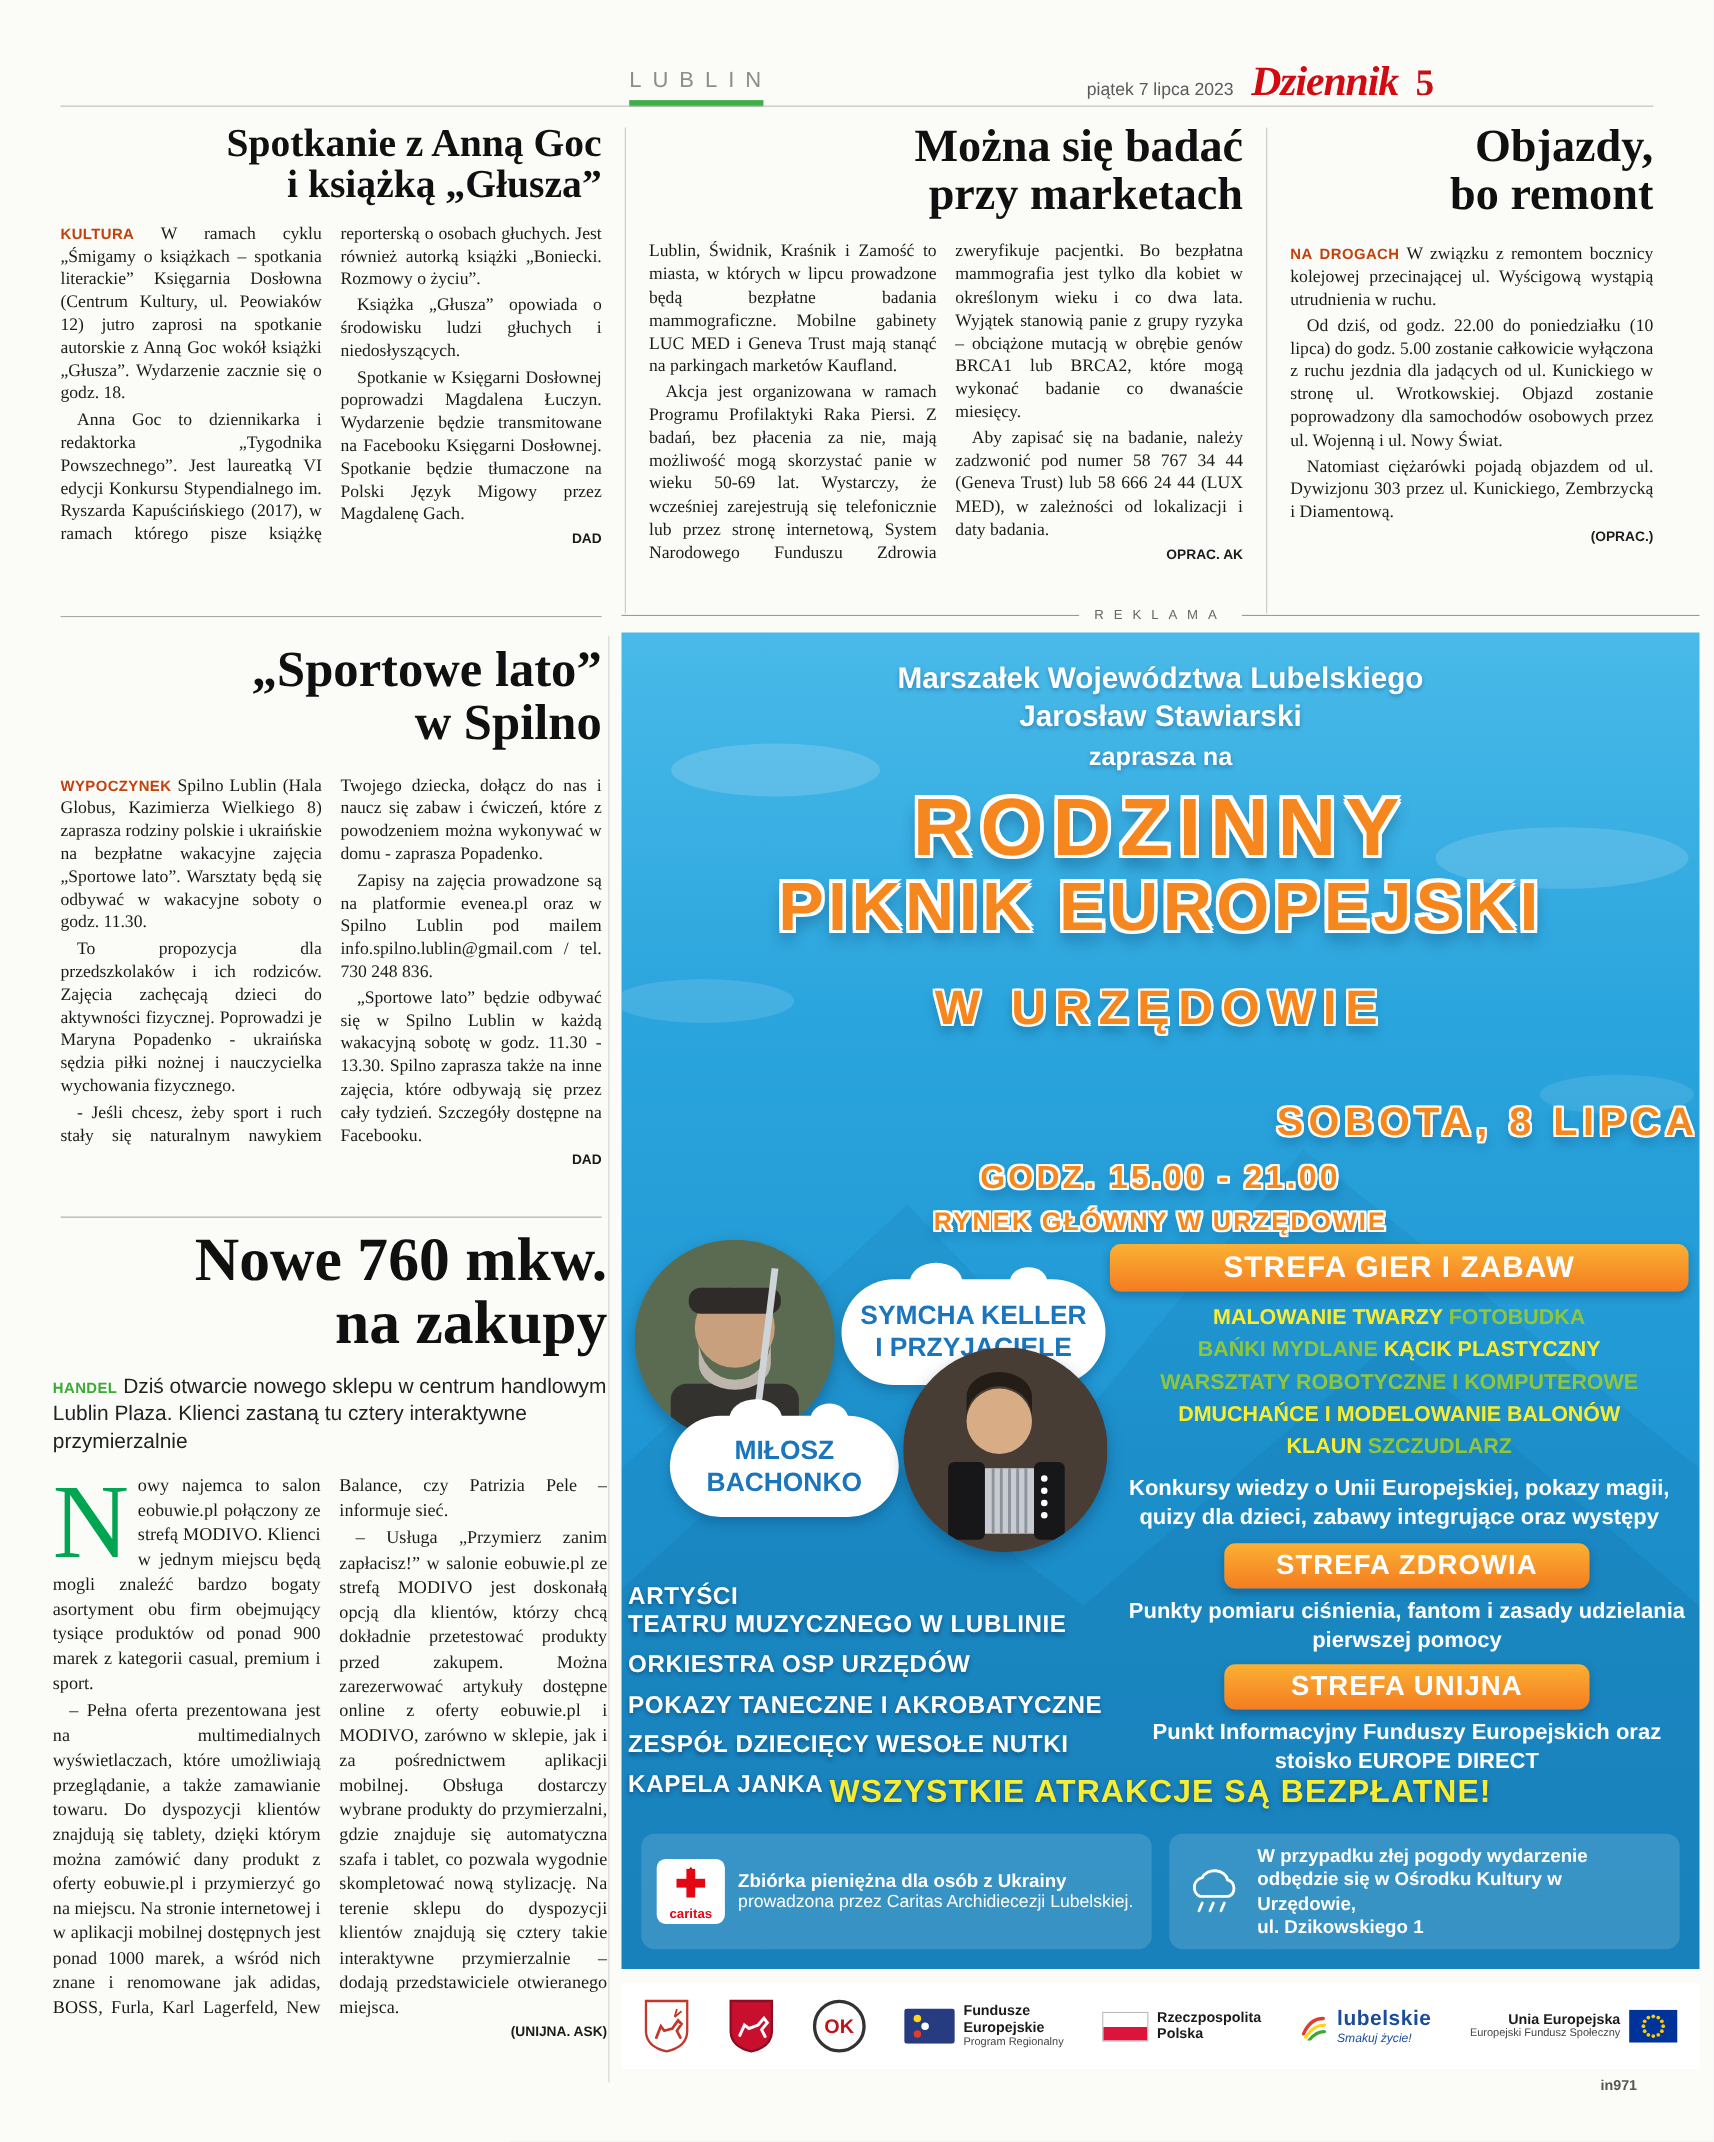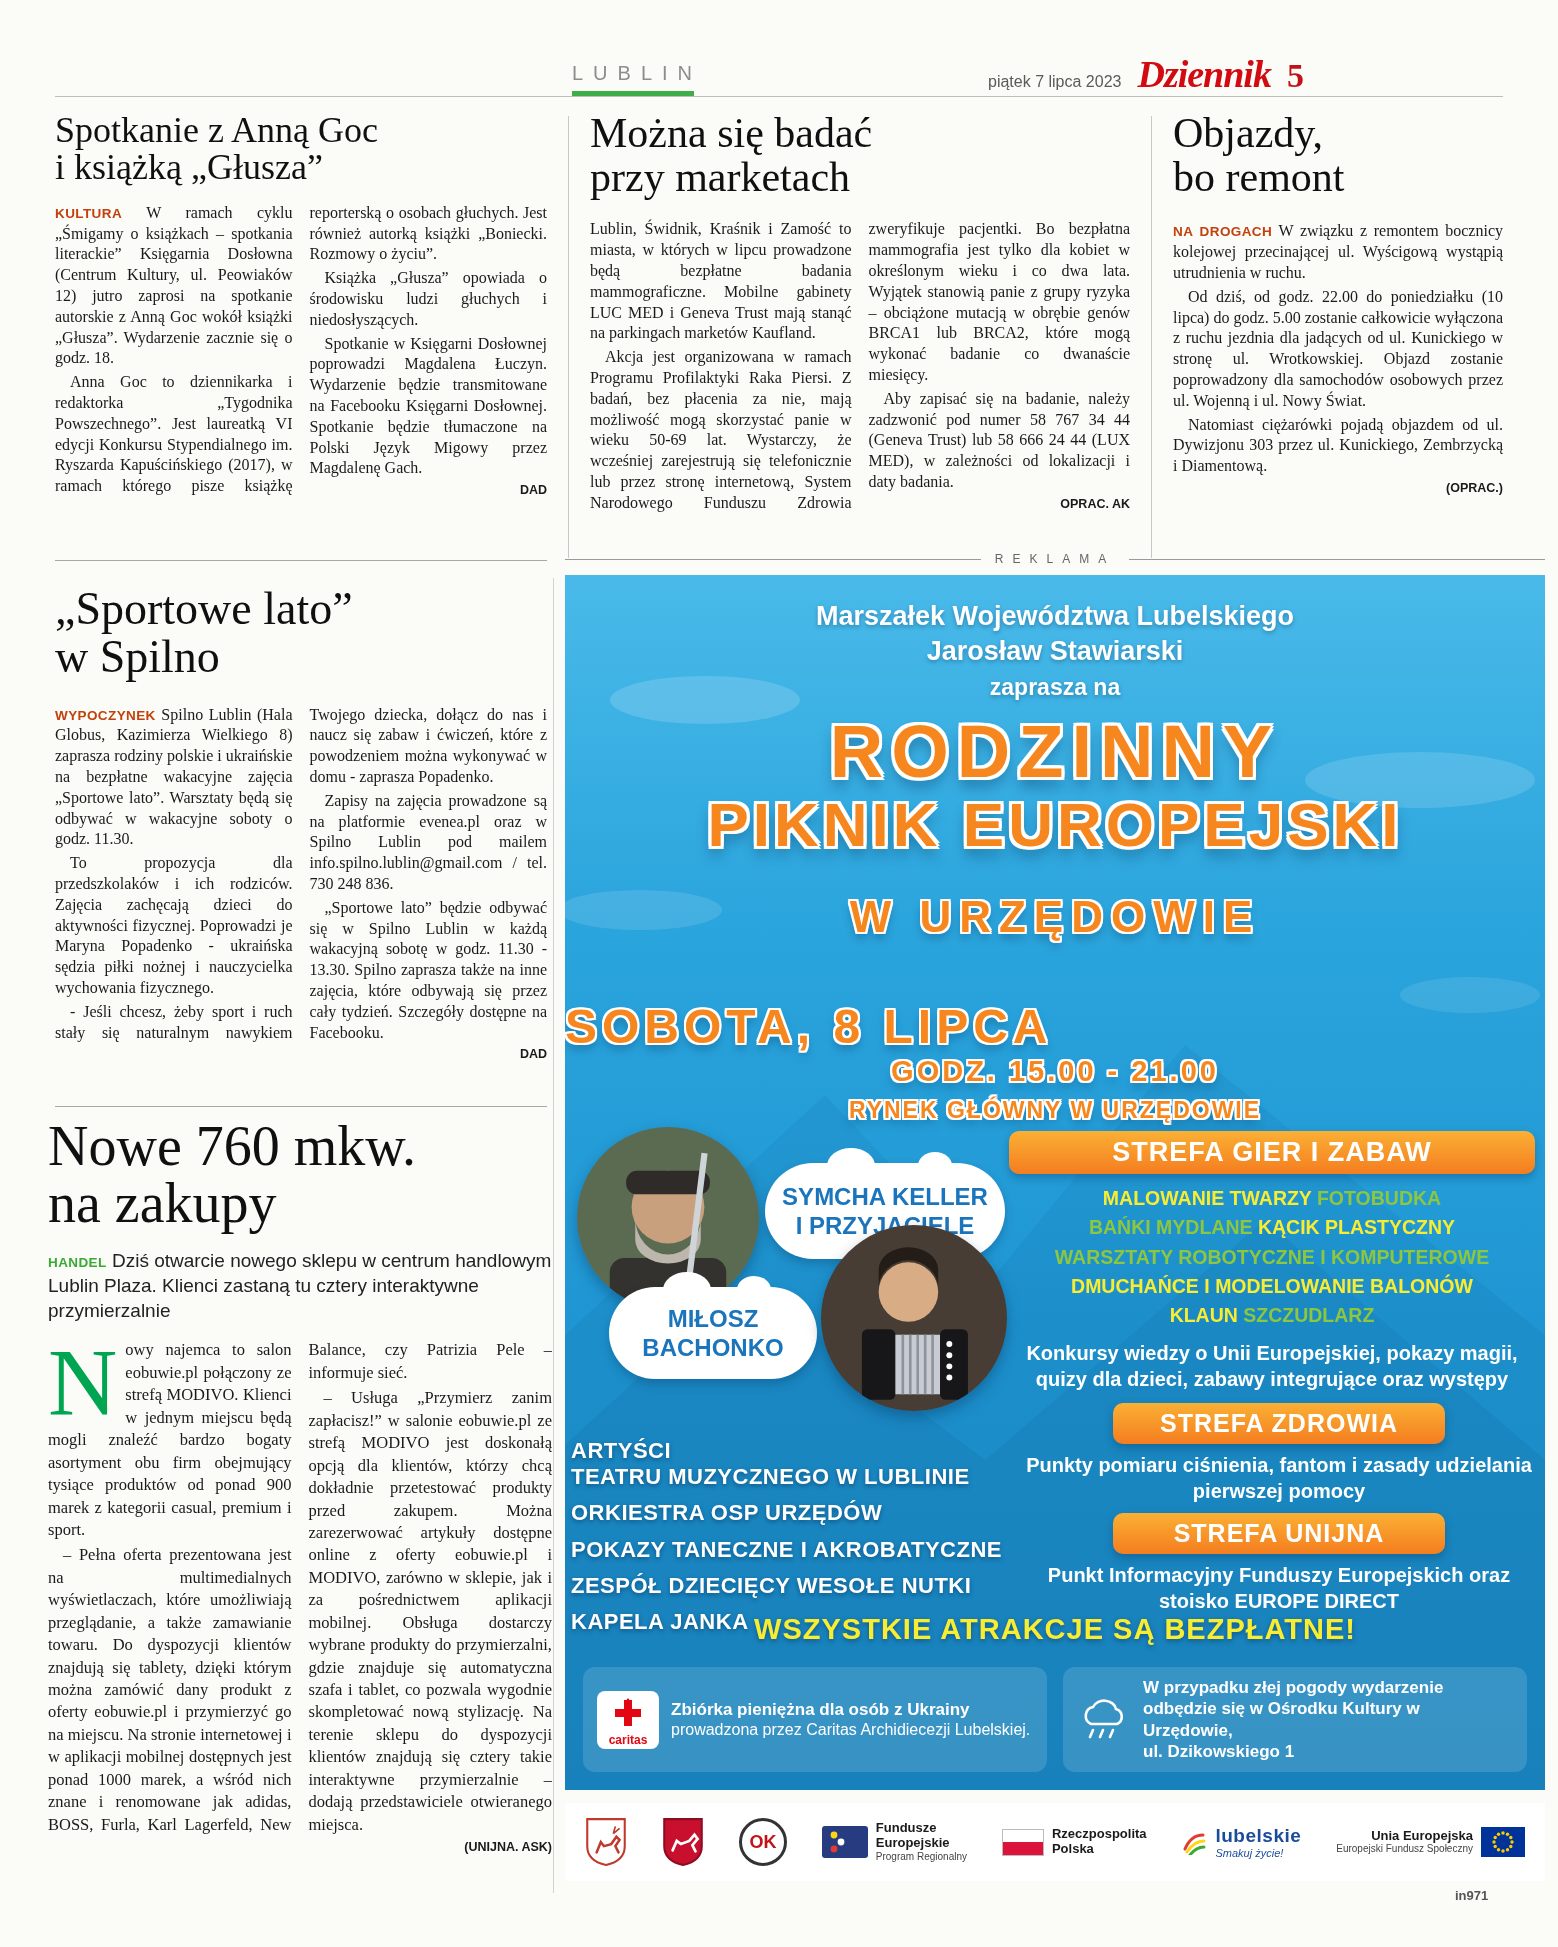--- a/index.html
+++ b/index.html
@@ -11,21 +11,21 @@
   .mh-section{position:absolute;top:62px;left:572px;font-family:"Liberation Sans",sans-serif;
               font-size:20px;letter-spacing:10px;color:#8d8d8d}
   .mh-greenbar{position:absolute;top:91px;left:572px;width:122px;height:6px;background:#3fae49}
   .top-rule{position:absolute;top:96px;left:55px;width:1448px;border-top:1px solid #bdbdbd}
   .mh-right{position:absolute;top:52px;left:988px;display:flex;align-items:baseline;gap:16px}
   .mh-date{font-family:"Liberation Sans",sans-serif;font-size:16px;color:#5a5a5a}
   .mh-logo{font-size:38px;color:#d20a11;font-weight:700;font-style:italic;letter-spacing:-1px}
   .mh-num{font-size:34px;color:#c21217;font-weight:700}
 
   
-  .headline{font-weight:400;text-align:left;line-height:1.04;color:#101010}
+  .headline{font-weight:700;text-align:right;line-height:1.04;color:#101010}
   .body{font-size:16px;line-height:1.3;text-align:justify}
   .cols2{column-count:2;column-gap:17px}
   .body p{margin:0 0 3px 0}
   .body p.ind{text-indent:15px}
   .tag{font-family:"Liberation Sans",sans-serif;font-weight:700;font-size:13.5px;letter-spacing:.4px}
   .tag-teal{color:#c2410c}
   .tag-green{color:#3aaa35}
   .byline{text-align:right;font-family:"Liberation Sans",sans-serif;font-size:12.5px;font-weight:700;margin-top:5px}
 
   
@@ -68,21 +68,21 @@
   .out3{color:#f6871f;
     text-shadow:-3px -3px 0 #fff,0 -3px 0 #fff,3px -3px 0 #fff,-3px 0 0 #fff,3px 0 0 #fff,
                 -3px 3px 0 #fff,0 3px 0 #fff,3px 3px 0 #fff,0 9px 14px rgba(0,45,85,.45)}
   .out2{color:#f6871f;
     text-shadow:-2px -2px 0 #fff,0 -2px 0 #fff,2px -2px 0 #fff,-2px 0 0 #fff,2px 0 0 #fff,
                 -2px 2px 0 #fff,0 2px 0 #fff,2px 2px 0 #fff,0 6px 10px rgba(0,45,85,.4)}
   .ad-title{position:absolute;top:138px;width:100%;text-align:center;z-index:2}
   .t1{font-size:74px;font-weight:700;letter-spacing:8px;line-height:1.06}
   .t2{font-size:62px;font-weight:700;letter-spacing:4px;line-height:1.1}
   .ad-sub{font-size:44px;font-weight:700;letter-spacing:8px;margin-top:32px}
-  .ad-date{position:absolute;top:424px;width:100%;text-align:left;font-size:48px;font-weight:700;letter-spacing:5px;z-index:2}
+  .ad-date{position:absolute;top:424px;width:100%;text-align:right;font-size:36px;font-weight:700;letter-spacing:5px;z-index:2}
   .ad-time{position:absolute;top:480px;width:100%;text-align:center;font-size:29px;font-weight:700;letter-spacing:3px;z-index:2}
   .ad-venue{position:absolute;top:522px;width:100%;text-align:center;font-size:23px;font-weight:700;letter-spacing:2px;z-index:2}
 
   .photo{position:absolute;border-radius:50%;overflow:hidden;box-shadow:0 6px 14px rgba(0,40,80,.35);z-index:3}
   .photo svg{display:block;width:100%;height:100%}
   .photo1{top:552px;left:12px;width:182px;height:182px}
   .photo2{top:650px;left:256px;width:186px;height:186px}
 
   .cloud{position:absolute;background:#fff;border-radius:48px;color:#1b75bc;font-weight:700;text-align:center;
          box-shadow:0 5px 10px rgba(0,40,80,.25);display:flex;flex-direction:column;justify-content:center;z-index:3}

